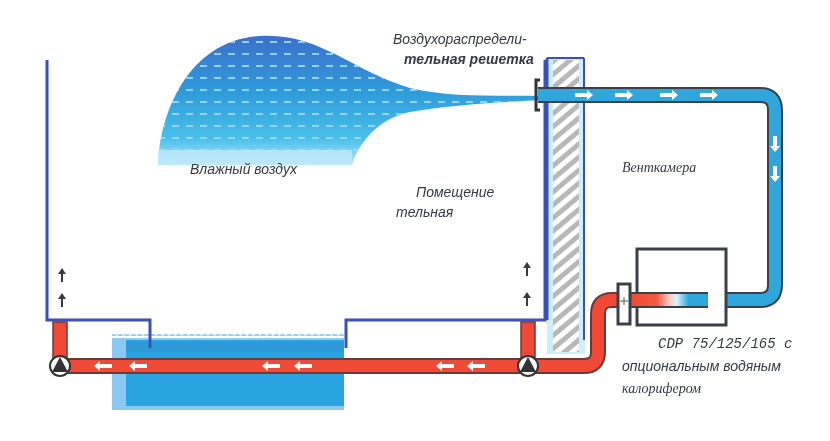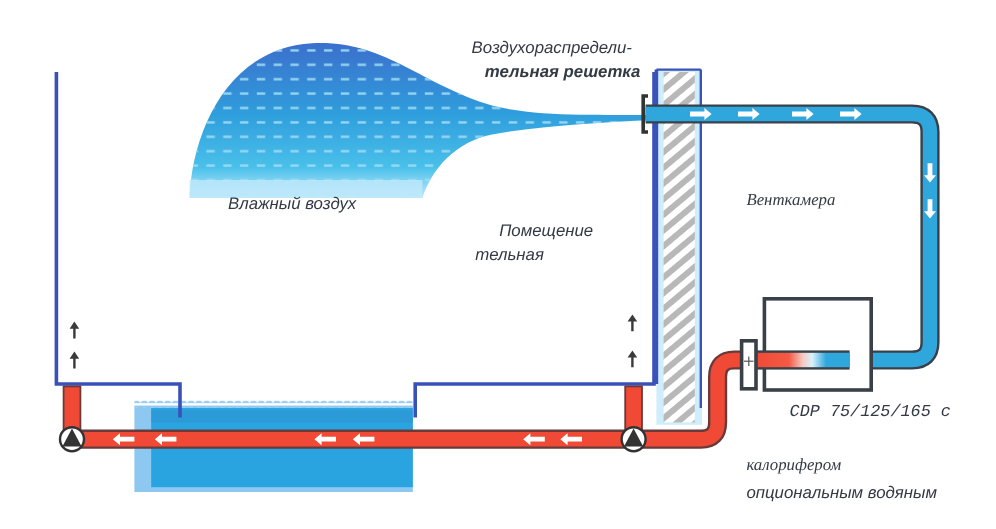--- a/index.html
+++ b/index.html
@@ -124,14 +124,14 @@
   </g>
 </svg>
 
 <div class="lbl" style="left:393px; top:30px;text-align:right;">Воздухораспредели-</div>
 <div class="lbl" style="left:404px; top:50px;font-weight:bold;">тельная решетка</div>
 <div class="lbl" style="left:190px; top:160px;">Влажный воздух</div>
 <div class="lbl" style="left:416px; top:183px;">Помещение</div>
 <div class="lbl" style="left:396px; top:203px;">тельная</div>
 <div class="lbl" style="left:622px; top:158px;font-family:Liberation Serif, serif;">Венткамера</div>
 <div class="lbl" style="left:658px; top:335px;font-family:Liberation Mono, monospace;">CDP 75/125/165 с</div>
-<div class="lbl" style="left:622px; top:357px;margin-top:44px;">опциональным водяным</div>
+<div class="lbl" style="left:622px; top:357px;">опциональным водяным</div>
 <div class="lbl" style="left:622px; top:379px;font-family:Liberation Serif, serif;">калорифером</div>
 
 </body></html>

